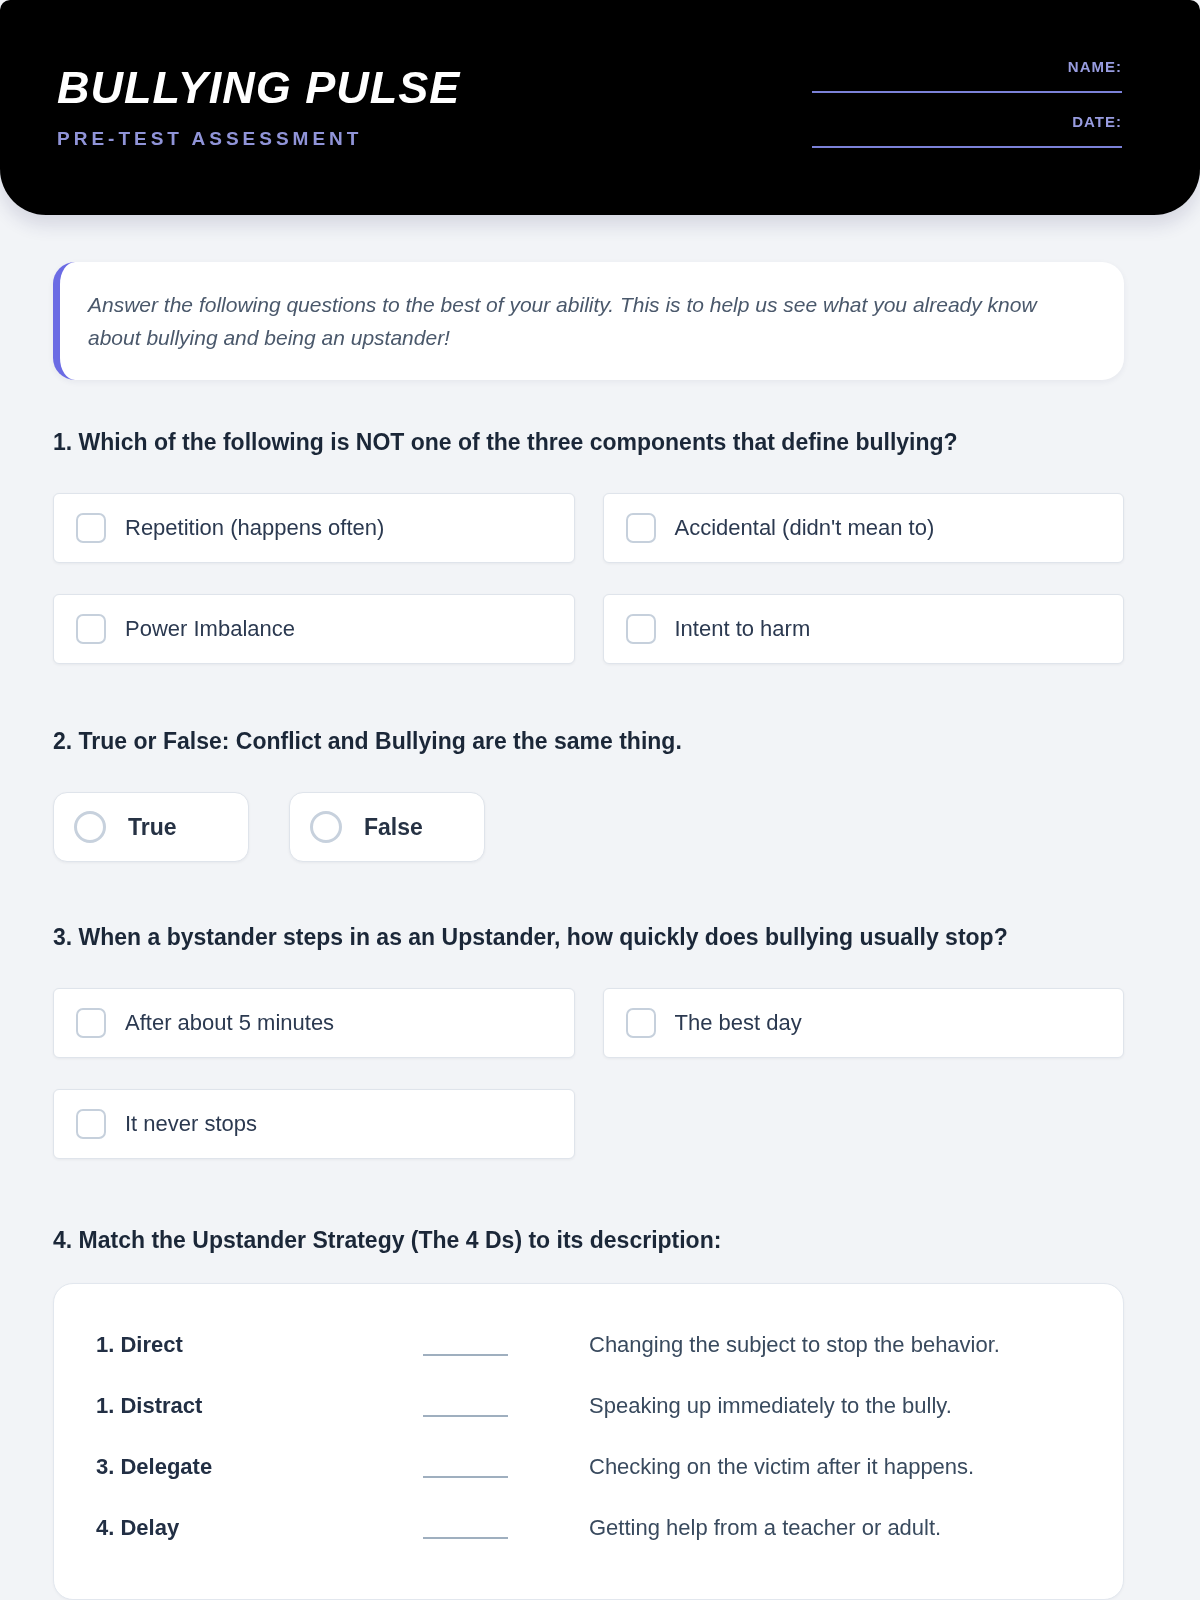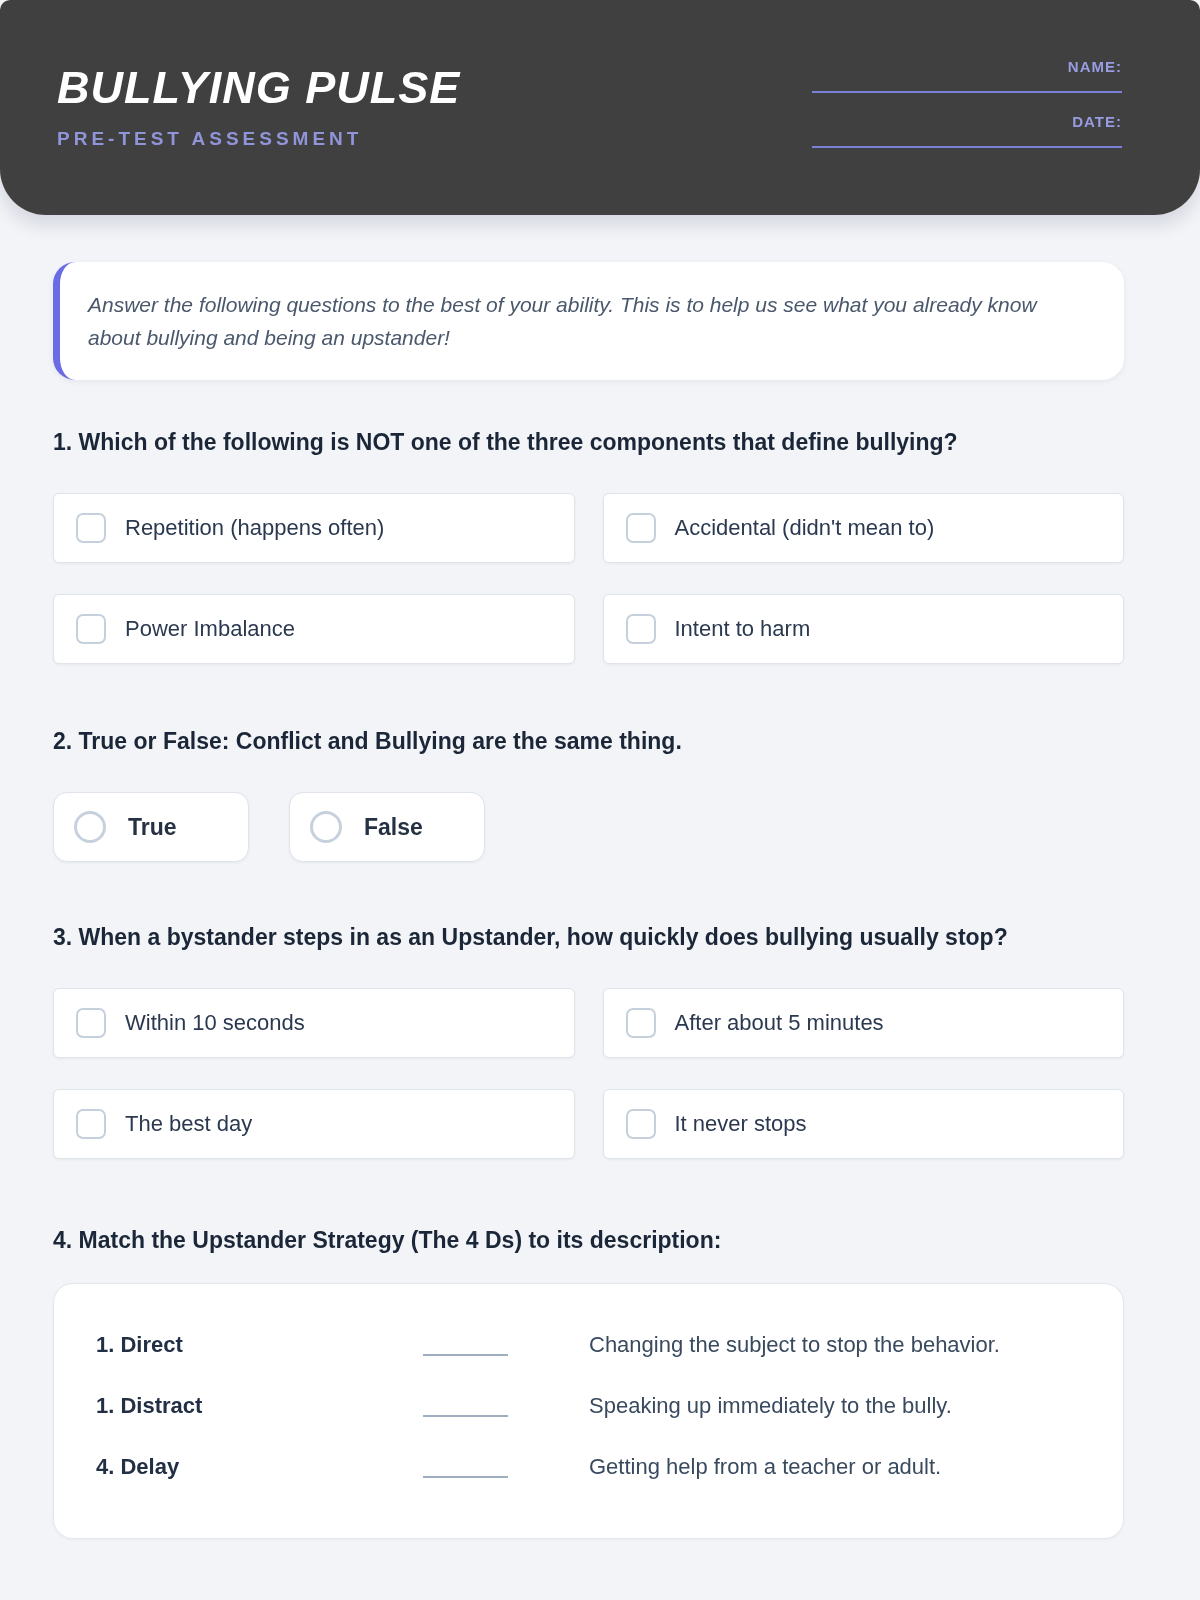--- a/index.html
+++ b/index.html
@@ -8,21 +8,21 @@
     background:#f2f4f7;
     font-family:"Liberation Sans", sans-serif;
     overflow:hidden;
     border-radius:10px;
   }
 
   
   .header {
     position:relative;
     height:215px;
-    background:#404040;
+    background:#000000;
     border-radius:8px 8px 46px 46px;
     box-shadow:0 10px 18px rgba(44,42,100,.14);
     box-sizing:border-box;
     padding:64px 78px 0 57px;
   }
   .title {
     color:#ffffff;
     font-size:45px;
     font-weight:800;
     font-style:italic;
@@ -195,24 +195,20 @@
     <div class="tf-card">
       <div class="radio"></div>
       <div class="tf-label">False</div>
     </div>
   </div>
 
   <div class="q-heading q3">3. When a bystander steps in as an Upstander, how quickly does bullying usually stop?</div>
   <div class="options-grid">
     <div class="option-card">
       <div class="checkbox"></div>
-      <div class="option-label">Within 10 seconds</div>
-    </div>
-    <div class="option-card">
-      <div class="checkbox"></div>
       <div class="option-label">After about 5 minutes</div>
     </div>
     <div class="option-card">
       <div class="checkbox"></div>
       <div class="option-label">The best day</div>
     </div>
     <div class="option-card">
       <div class="checkbox"></div>
       <div class="option-label">It never stops</div>
     </div>
@@ -224,19 +220,24 @@
       <div class="match-term">1. Direct</div>
       <div class="match-blank"></div>
       <div class="match-desc">Changing the subject to stop the behavior.</div>
     </div>
     <div class="match-row">
       <div class="match-term">1. Distract</div>
       <div class="match-blank"></div>
       <div class="match-desc">Speaking up immediately to the bully.</div>
     </div>
     <div class="match-row">
+      <div class="match-term">3. Delegate</div>
+      <div class="match-blank"></div>
+      <div class="match-desc">Checking on the victim after it happens.</div>
+    </div>
+    <div class="match-row">
       <div class="match-term">4. Delay</div>
       <div class="match-blank"></div>
       <div class="match-desc">Getting help from a teacher or adult.</div>
     </div>
   </div>
 
 </main>
 
 </body></html>

